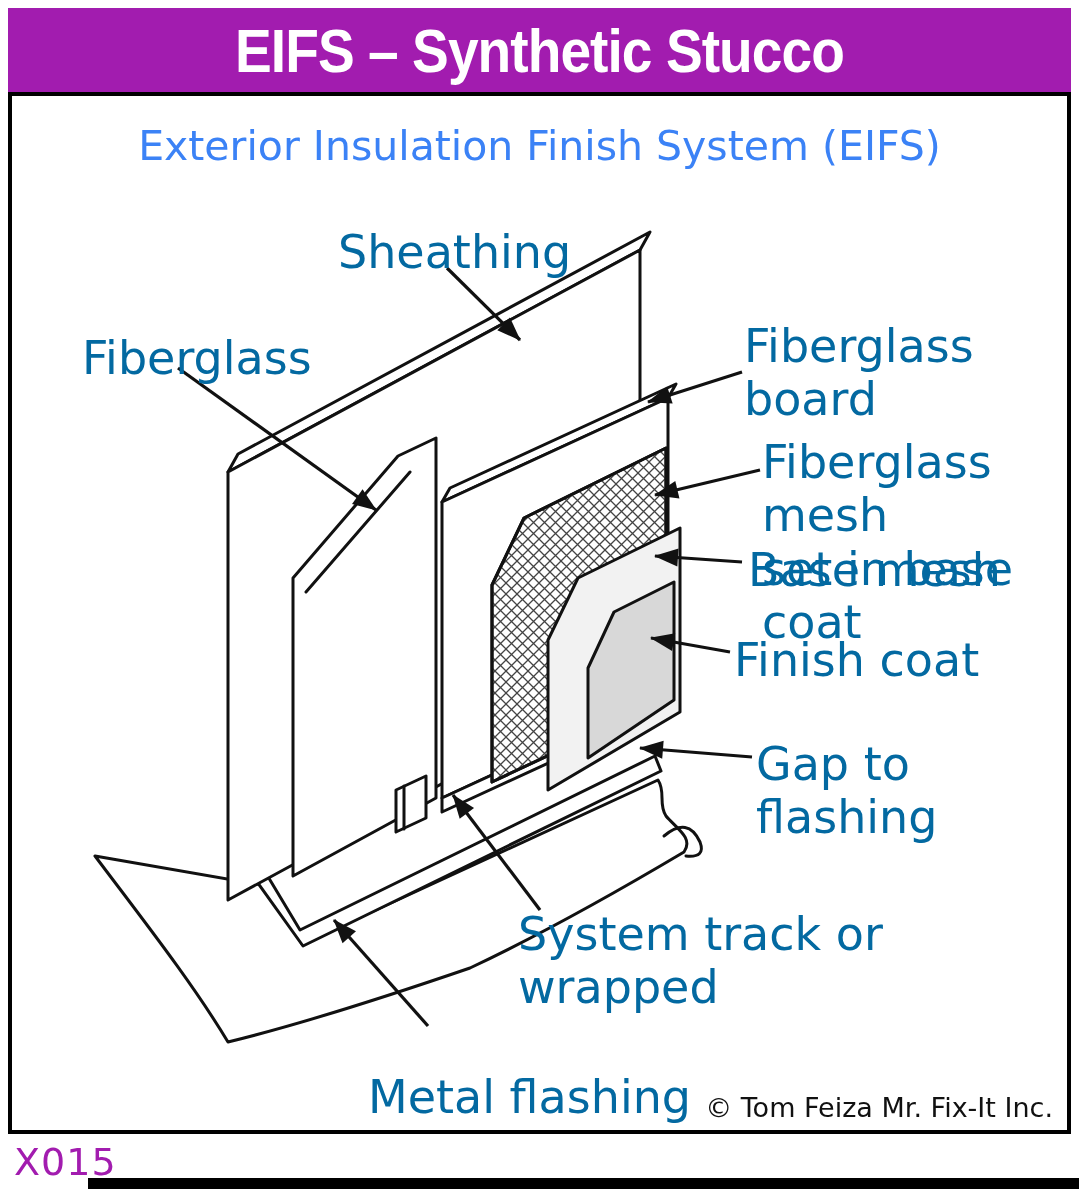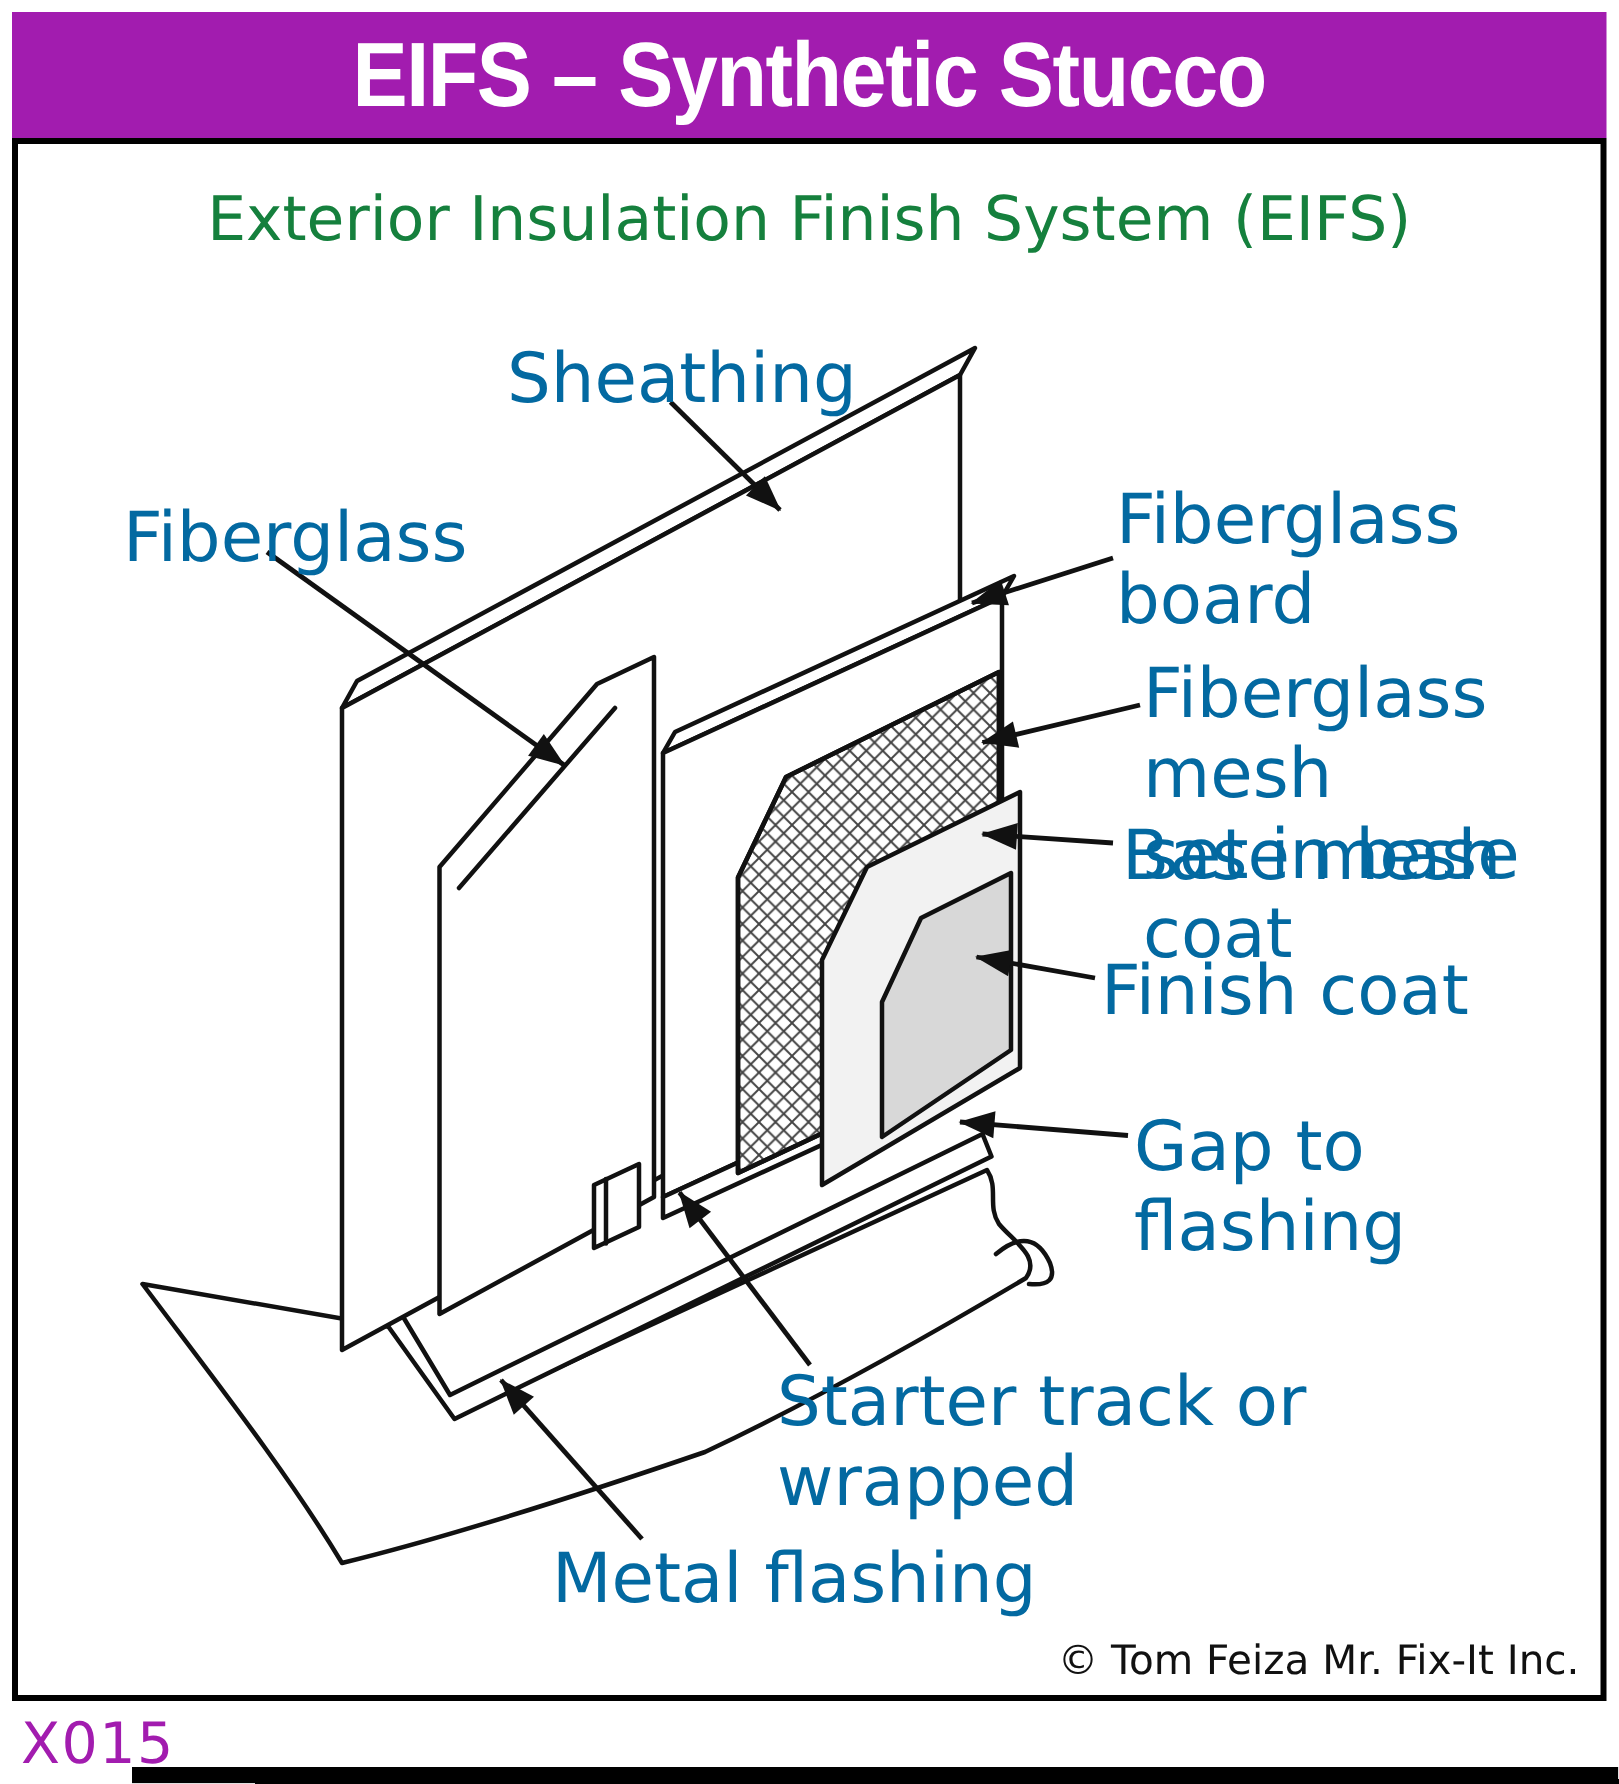--- a/index.html
+++ b/index.html
@@ -23,21 +23,21 @@
     letter-spacing:-1px;
     transform:scaleX(0.95) scaleY(1.05);
     white-space:nowrap;
   }
   .canvas-box{
     position:absolute;left:8px;top:92px;width:1063px;height:1042px;
     box-sizing:border-box;border:4px solid #000;background:#fff;
   }
   .subtitle{
     position:absolute;left:0;top:122px;width:1079px;
-    text-align:center;font-size:41px;color:#15803d;
+    text-align:center;font-size:41px;color:#3b82f6;
   }
   .diagram-svg{
     position:absolute;left:0;top:0;width:1079px;height:1189px;
     pointer-events:none;
   }
   .label{
     position:absolute;font-size:46px;line-height:1.16;color:#0369a1;
     white-space:pre-line;
   }
   .copyright{
@@ -124,20 +124,20 @@
 
   <div class="label" style="left:338px;top:226px;">Sheathing</div>
   <div class="label" style="left:82px;top:332px;">Fiberglass</div>
   <div class="label" style="left:744px;top:320px;">Fiberglass
 board</div>
   <div class="label" style="left:762px;top:436px;">Fiberglass mesh
 set in base coat</div>
   <div class="label" style="left:748px;top:544px;">Base mesh</div>
   <div class="label" style="left:734px;top:634px;">Finish coat</div>
   <div class="label" style="left:756px;top:738px;">Gap to flashing</div>
-  <div class="label" style="left:518px;top:908px;">Starter track or wrapped</div>
-  <div class="label" style="left:368px;top:1026px;">Metal flashing</div>
+  <div class="label" style="left:518px;top:908px;">System track or wrapped</div>
+  <div class="label" style="left:368px;top:1071px;">Metal flashing</div>
 
   <div class="copyright">© Tom Feiza Mr. Fix-It Inc.</div>
   <div class="doc-code">X015</div>
   <div class="bottom-strip"></div>
 
 </div>
 
 </body></html>

